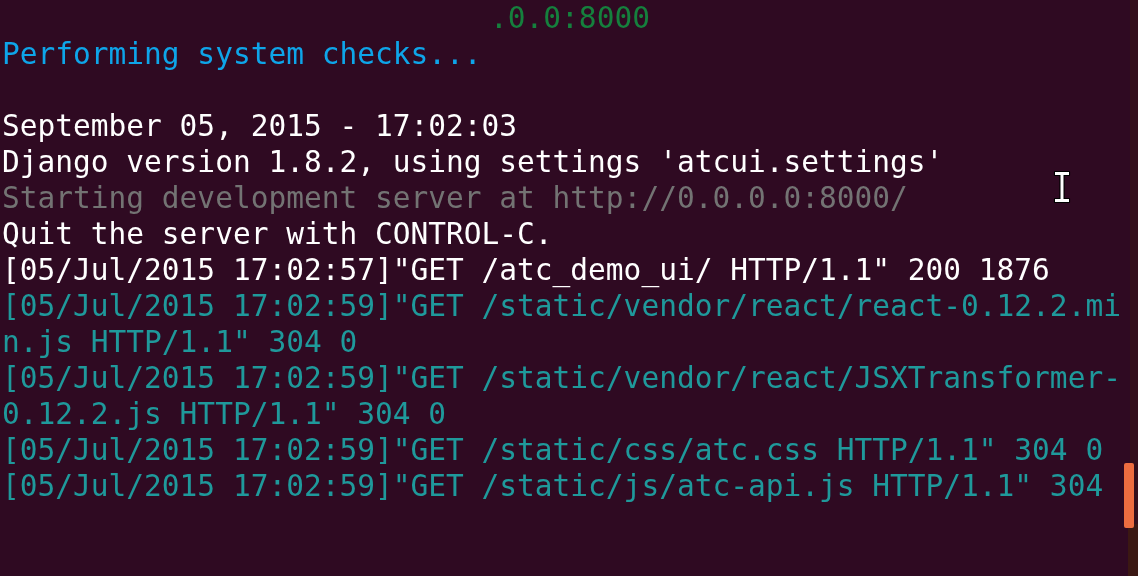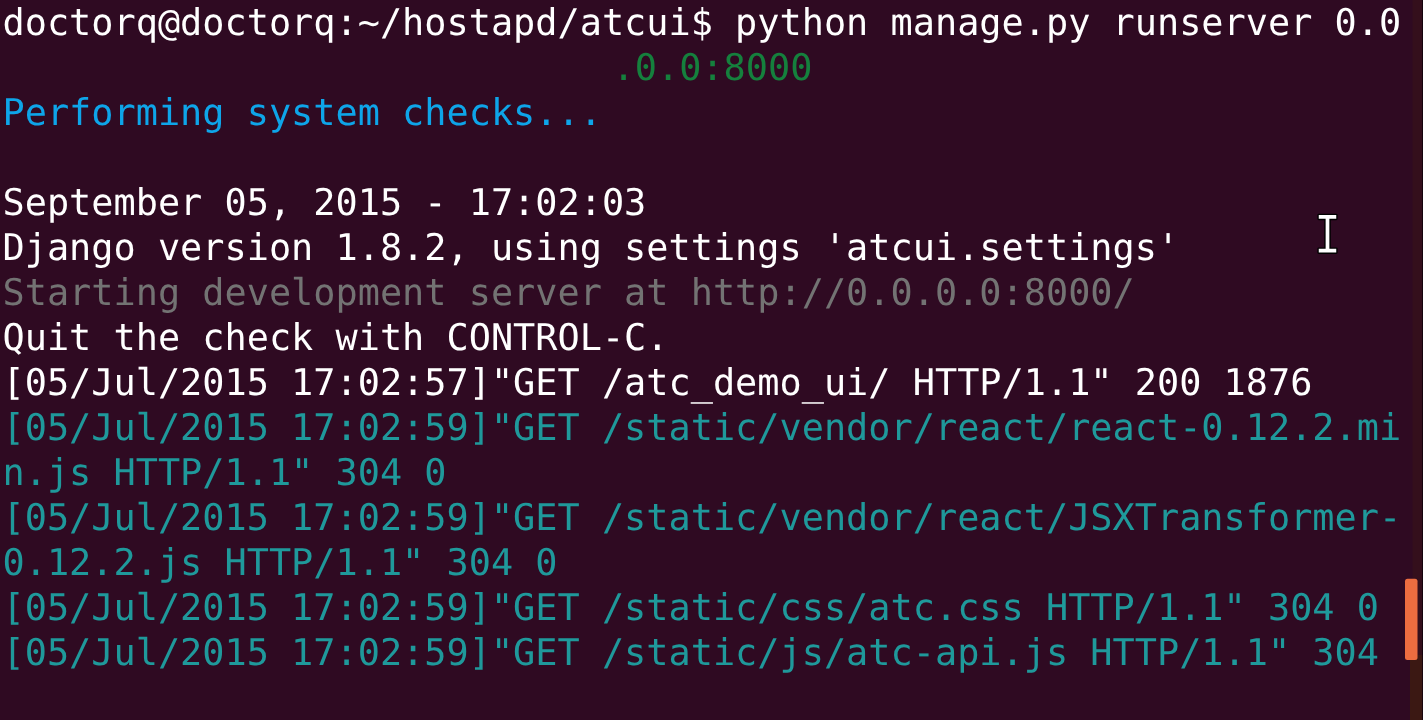--- a/index.html
+++ b/index.html
@@ -58,28 +58,27 @@
     position: absolute;
     left: 1052px;
     top: 170px;
   }
 </style>
 </head>
 <body>
 
 <div class="terminal" style="background: rgb(47, 10, 34);">
   <div class="lines" id="lines">
-      <div class="term-line" style="color: rgb(255, 255, 255);">doctorq@doctorq:~/hostapd/atcui$ python manage.py runserver 0.0</div>
       <div class="term-line" style="color: #15803d; text-align: center;">.0.0:8000</div>
       <div class="term-line" style="color: #0ea5e9;">Performing system checks...</div>
       <div class="term-line" style="color: rgb(255, 255, 255);">&nbsp;</div>
       <div class="term-line" style="color: rgb(255, 255, 255);">September 05, 2015 - 17:02:03</div>
       <div class="term-line" style="color: rgb(255, 255, 255);">Django version 1.8.2, using settings 'atcui.settings'</div>
       <div class="term-line" style="color: #737373;">Starting development server at http://0.0.0.0:8000/</div>
-      <div class="term-line" style="color: rgb(255, 255, 255);">Quit the check with CONTROL-C.</div>
+      <div class="term-line" style="color: rgb(255, 255, 255);">Quit the server with CONTROL-C.</div>
       <div class="term-line" style="color: rgb(255, 255, 255);">[05/Jul/2015 17:02:57]"GET /atc_demo_ui/ HTTP/1.1" 200 1876</div>
       <div class="term-line" style="color: rgb(31, 153, 155);">[05/Jul/2015 17:02:59]"GET /static/vendor/react/react-0.12.2.mi</div>
       <div class="term-line" style="color: rgb(31, 153, 155);">n.js HTTP/1.1" 304 0</div>
       <div class="term-line" style="color: rgb(31, 153, 155);">[05/Jul/2015 17:02:59]"GET /static/vendor/react/JSXTransformer-</div>
       <div class="term-line" style="color: rgb(31, 153, 155);">0.12.2.js HTTP/1.1" 304 0</div>
       <div class="term-line" style="color: rgb(31, 153, 155);">[05/Jul/2015 17:02:59]"GET /static/css/atc.css HTTP/1.1" 304 0</div>
       <div class="term-line" style="color: rgb(31, 153, 155);">[05/Jul/2015 17:02:59]"GET /static/js/atc-api.js HTTP/1.1" 304</div>
     </div>
 
   <div class="scroll-trough"></div>

